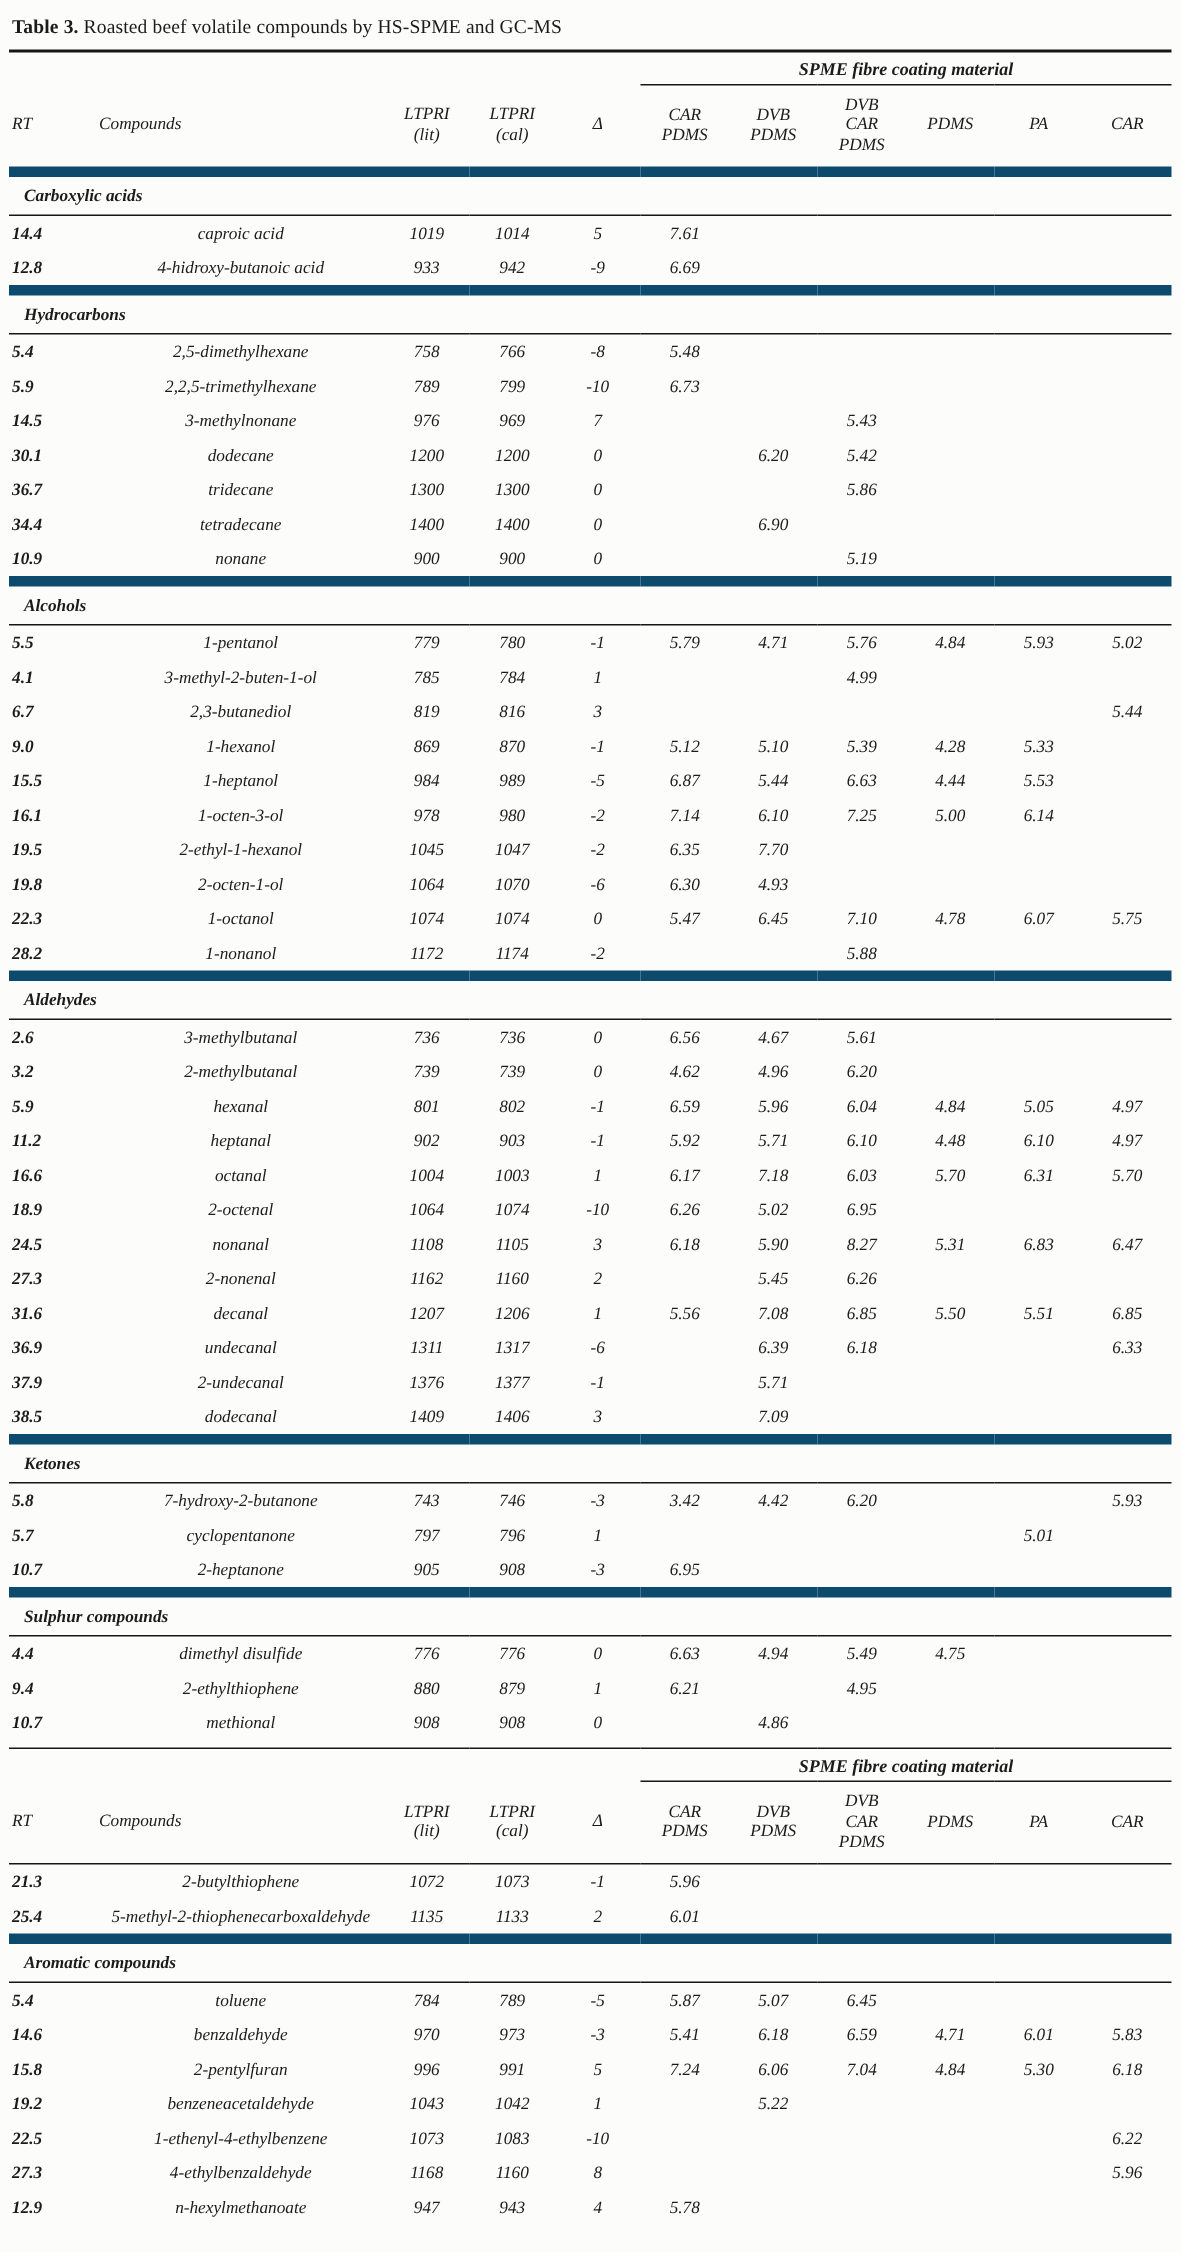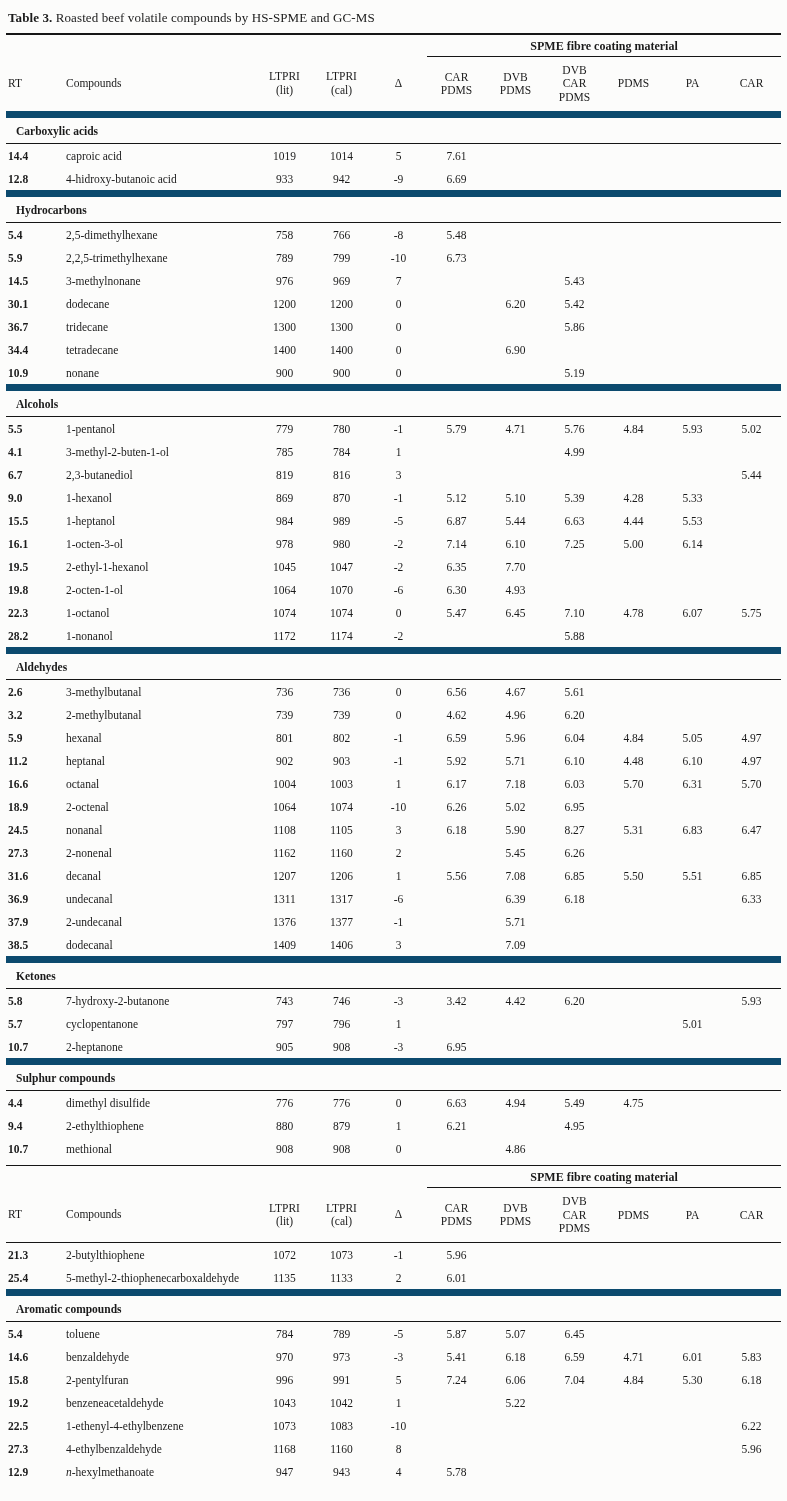--- a/index.html
+++ b/index.html
@@ -15,20 +15,21 @@
     font-size:13px;
     padding:5px 0 7px 2px;
     border-bottom:2px solid #161616;
     letter-spacing:.1px;
   }
   .title .bold{font-weight:bold;}
   table.ctable{
     border-collapse:collapse;
     table-layout:fixed;
     width:775px;
+    font-style:italic;
   }
   table.ctable.t2{margin-top:5px;}
   th,td{overflow:hidden;white-space:nowrap;}
   thead th{
     font-weight:normal;
     font-size:11.5px;
     line-height:1.18;
     text-align:center;
     vertical-align:middle;
     white-space:pre-line;
@@ -40,21 +41,21 @@
     border-bottom:1px solid #161616;
     padding:4px 0 3px 0;
   }
   table.t2 thead tr:first-child th{border-top:1px solid #161616;}
   thead tr.cols th{border-bottom:1px solid #161616;height:50px;}
   thead th.left{text-align:left;}
   thead th.rt-h{padding-left:2px;margin-left:38px;}
   thead th.cmp-h{padding-left:10px;}
   td{font-size:11.5px;height:21px;vertical-align:middle;}
   td.rt{font-weight:bold;text-align:left;padding-left:2px;margin-top:36px;}
-  td.cmp{text-align:left;padding-left:10px;}
+  td.cmp{text-align:center;padding-left:10px;}
   td.num{text-align:center;}
   tr.section td{
     font-weight:bold;
     text-align:left;
     padding-left:10px;
     border-top:7px solid #0c4a6e;
     border-bottom:1px solid #161616;
     height:23px;
     font-size:11.5px;
   }

